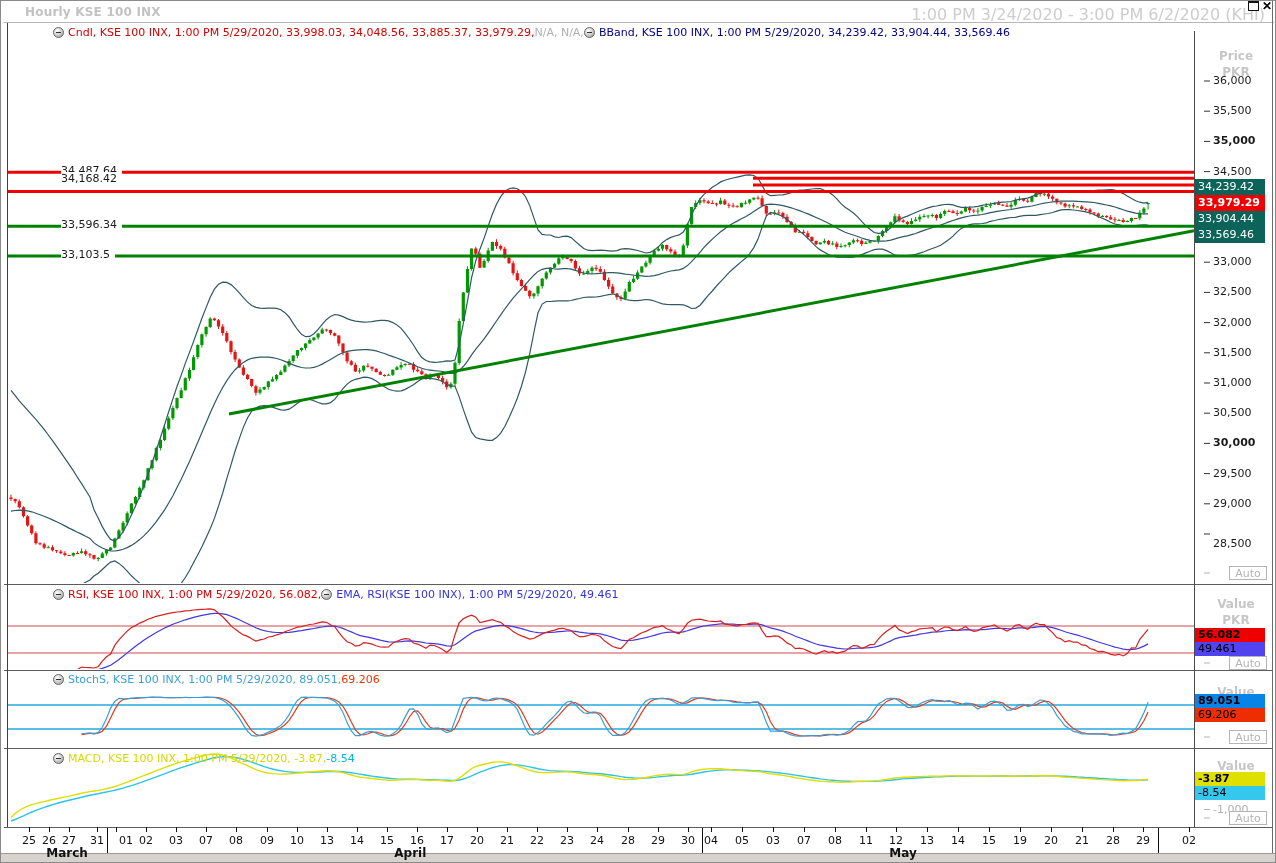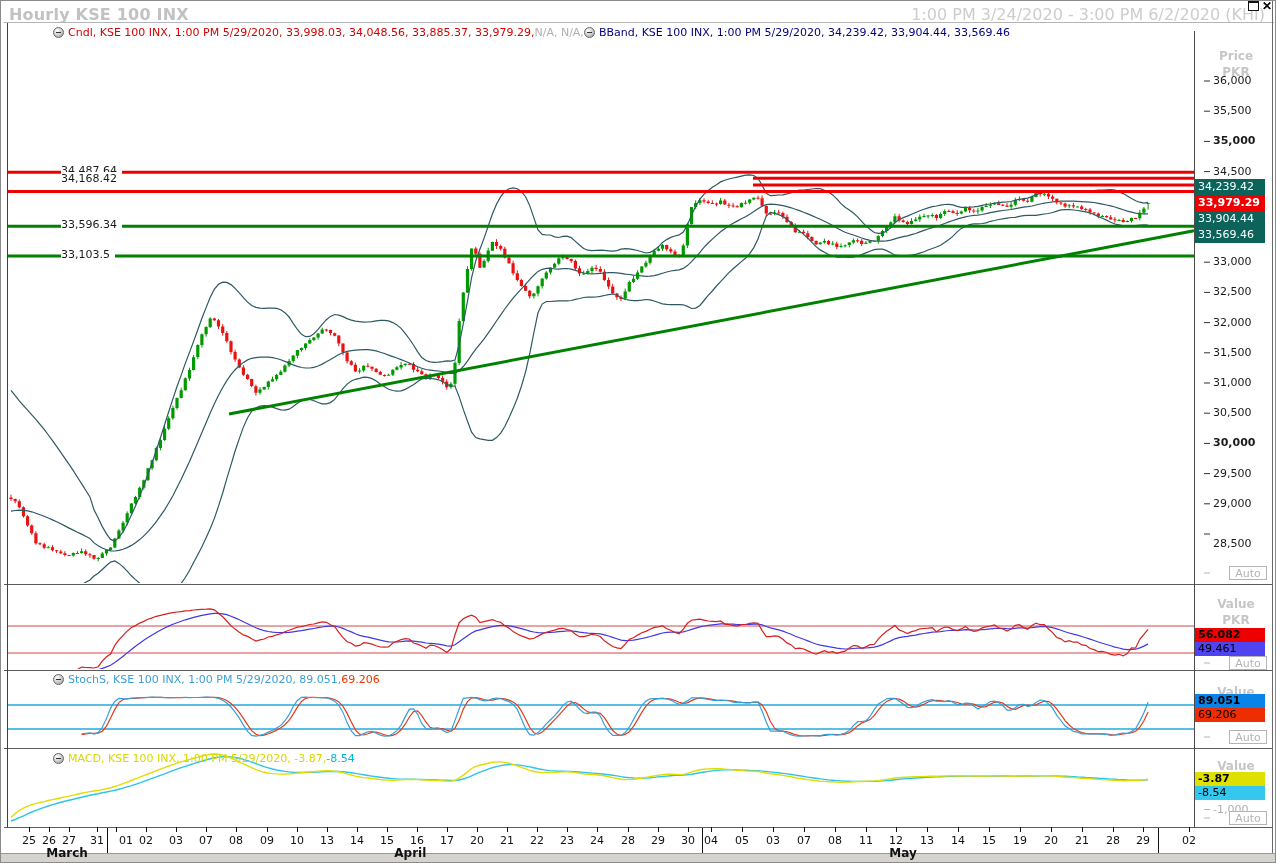--- a/index.html
+++ b/index.html
@@ -1,20 +1,20 @@
 <!DOCTYPE html>
 <html><head>
 <meta charset="utf-8">
 <style>
   html,body{margin:0;padding:0;background:#f0f0f0;}
   #win{position:relative;width:1276px;height:863px;background:#ffffff;
        font-family:"DejaVu Sans","Liberation Sans",sans-serif;overflow:hidden;
        border:1px solid #8a8a8a;box-sizing:border-box;}
   .abs{position:absolute;}
-  .titlebar-title{left:8px;top:4px;font-size:16px;font-weight:bold;color:#c2c2c2;letter-spacing:.2px;}
+  .titlebar-title{left:24px;top:4px;font-size:12px;font-weight:bold;color:#c2c2c2;letter-spacing:.2px;}
   .titlebar-range{right:10px;top:4px;font-size:16px;color:#cdcdcd;}
   .legend{height:14px;font-size:11px;white-space:nowrap;z-index:4;}
   .legend .seg{display:inline-block;vertical-align:top;line-height:13px;}
   .licon{display:inline-block;width:11px;height:11px;border-radius:50%;
          background:radial-gradient(circle at 35% 30%,#ffffff,#c9c9c9 55%,#8f8f8f);
          border:1px solid #666;box-sizing:border-box;margin:0 4px 0 0;position:relative;top:1px;}
   .licon:after{content:"";position:absolute;left:2px;top:4px;width:5px;height:1px;background:#333;}
   .ticklabel{font-size:11px;color:#1a1a1a;z-index:3;}
   .bold{font-weight:bold;}
   .axis-head{font-size:12px;font-weight:bold;color:#c6c6c6;z-index:2;}
@@ -152,20 +152,21 @@
       <line x1="1203" y1="502.8" x2="1209" y2="502.8" stroke="#333"></line>
       <line x1="1203" y1="533.0" x2="1209" y2="533.0" stroke="#333"></line>
       <line x1="1203" y1="808.5" x2="1209" y2="808.5" stroke="#b4b4b4"></line>
       <line x1="1203" y1="572" x2="1209" y2="572" stroke="#b4b4b4"></line>
       <line x1="1203" y1="662" x2="1209" y2="662" stroke="#b4b4b4"></line>
       <line x1="1203" y1="736" x2="1209" y2="736" stroke="#b4b4b4"></line>
       <line x1="1203" y1="817" x2="1209" y2="817" stroke="#b4b4b4"></line>
     </svg>
 
   <div id="legend-main" class="abs legend" style="left:52px;top:25px;"><span class="licon"></span><span class="seg" style="color: rgb(212, 0, 0);">Cndl, KSE 100 INX,  1:00 PM 5/29/2020,  33,998.03, 34,048.56, 33,885.37, 33,979.29,  </span><span class="seg" style="color: rgb(176, 176, 176);">N/A, N/A,  </span><span class="licon"></span><span class="seg" style="color: rgb(0, 0, 130);">BBand, KSE 100 INX,  1:00 PM 5/29/2020,  34,239.42, 33,904.44, 33,569.46</span></div>
+  <div id="legend-rsi" class="abs legend" style="left:52px;top:587px;"><span class="licon"></span><span class="seg" style="color: rgb(212, 0, 0);">RSI, KSE 100 INX,  1:00 PM 5/29/2020,  56.082,  </span><span class="licon"></span><span class="seg" style="color: rgb(51, 51, 221);">EMA, RSI(KSE 100 INX),  1:00 PM 5/29/2020,  49.461</span></div>
   <div id="legend-stoch" class="abs legend" style="left:52px;top:672px;"><span class="licon"></span><span class="seg" style="color: rgb(58, 160, 216);">StochS, KSE 100 INX,  1:00 PM 5/29/2020,  89.051,  </span><span class="seg" style="color: rgb(238, 51, 0);">69.206</span></div>
   <div id="legend-macd" class="abs legend" style="left:52px;top:751px;"><span class="licon"></span><span class="seg" style="color: rgb(216, 216, 0);">MACD, KSE 100 INX,  1:00 PM 5/29/2020,  -3.87,  </span><span class="seg" style="color: rgb(0, 184, 224);">-8.54</span></div>
 
   <div id="deco" class="abs" style="left:0;top:0;width:0;height:0;">
       <div class="abs lpl" style="left:12px;top:163px;">34,487.64</div>
       <div class="abs lpl" style="left:12px;top:171px;">34,168.42</div>
       <div class="abs lpl" style="left:12px;top:217px;">33,596.34</div>
       <div class="abs lpl" style="left:12px;top:247px;">33,103.5</div>
       <div class="abs dlabel" style="left:28px;top:833px;">25</div>
       <div class="abs dlabel" style="left:48px;top:833px;">26</div>

